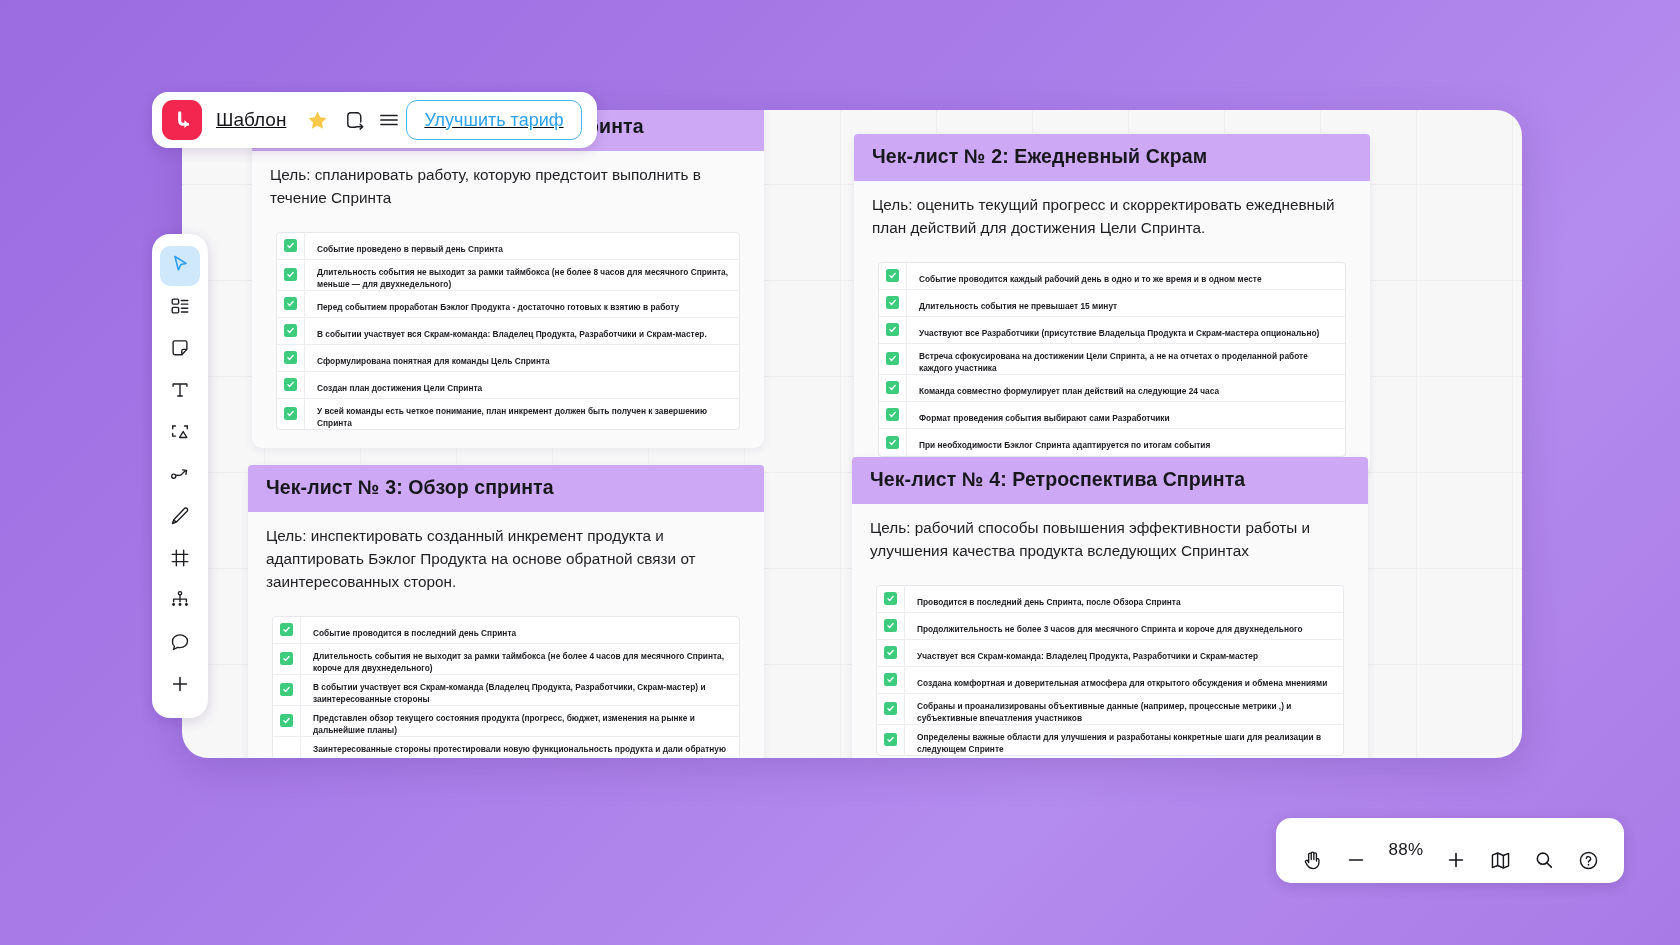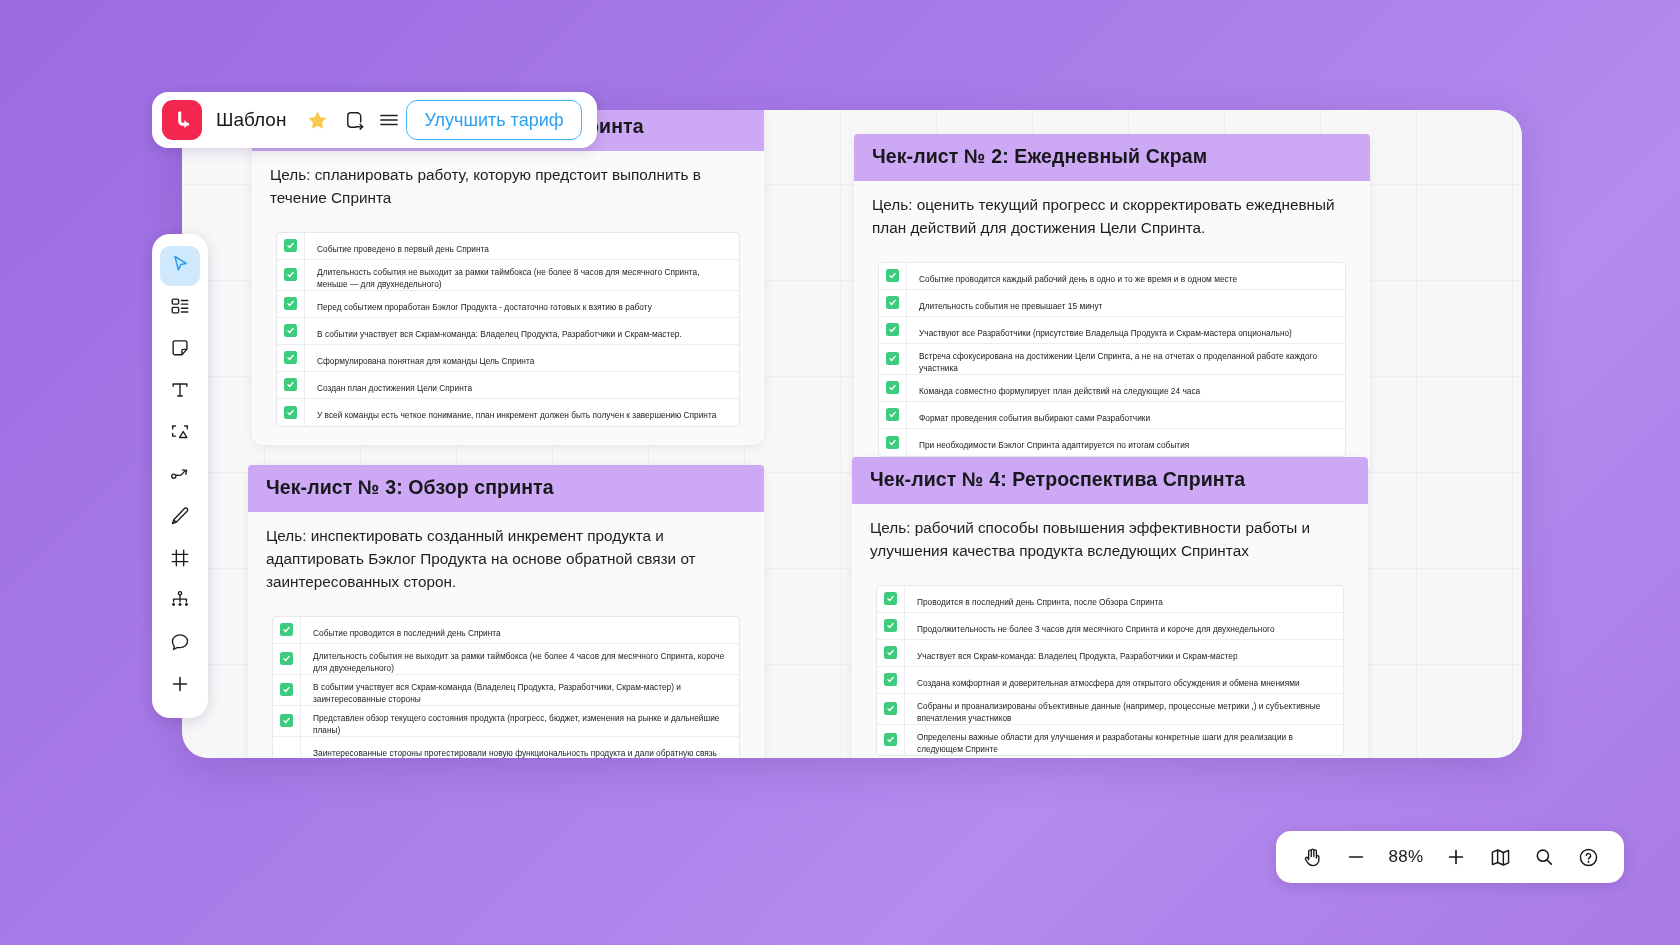--- a/index.html
+++ b/index.html
@@ -88,21 +88,21 @@
     display: flex;
     align-items: center;
     justify-content: center;
   }
   .cbox svg { display: block; }
   .check-text {
     padding: 6px 10px 0 12px;
     font-size: 8.3px;
     line-height: 1.45;
     color: #1b1b20;
-    font-weight: 400;
+    font-weight: 700;
     letter-spacing: .02px;
   }
 
   
   #card1 { left: 70px; top: -6px;  width: 512px; }
   #card2 { left: 672px; top: 8px;  width: 516px; margin-top: 16px; }
   #card3 { left: 66px;  top: 355px; width: 516px; }
   #card4 { left: 670px; top: 347px; width: 516px; }
 
   
@@ -112,20 +112,21 @@
     height: 56px;
     background: #ffffff;
     border-radius: 16px;
     display: flex;
     align-items: center;
     padding: 0 11px 0 0;
     gap: 0;
     box-shadow: 0 3px 14px rgba(50,10,90,.16);
     border: 4px solid rgba(255,255,255,.55);
     z-index: 40;
+    text-decoration: underline;
   }
   .brand-logo {
     width: 40px; height: 40px;
     background: #f2264e;
     border-radius: 11px;
     margin-left: 6px;
     display: flex; align-items: center; justify-content: center;
     flex: none;
   }
   .tt-title {
@@ -177,25 +178,25 @@
     display: flex; align-items: center; justify-content: center;
     cursor: pointer;
     color: #1e1e23;
   }
   .tool-btn.active { background: #cfe8fc; color: #2d9cf0; }
 
   
   .bottom-toolbar {
     position: absolute;
     right: 56px; bottom: 62px;
-    height: 52px;
+    height: 65px;
     background: #ffffff;
     border-radius: 15px;
     display: flex;
-    align-items: center;
+    align-items: flex-start;
     padding: 18px 12px;
     gap: 4px;
     box-shadow: 0 3px 14px rgba(50,10,90,.16);
     border: 4px solid rgba(255,255,255,.45);
     z-index: 40;
   }
   .bt-btn {
     width: 40px; height: 40px;
     display: flex; align-items: center; justify-content: center;
     cursor: pointer;

